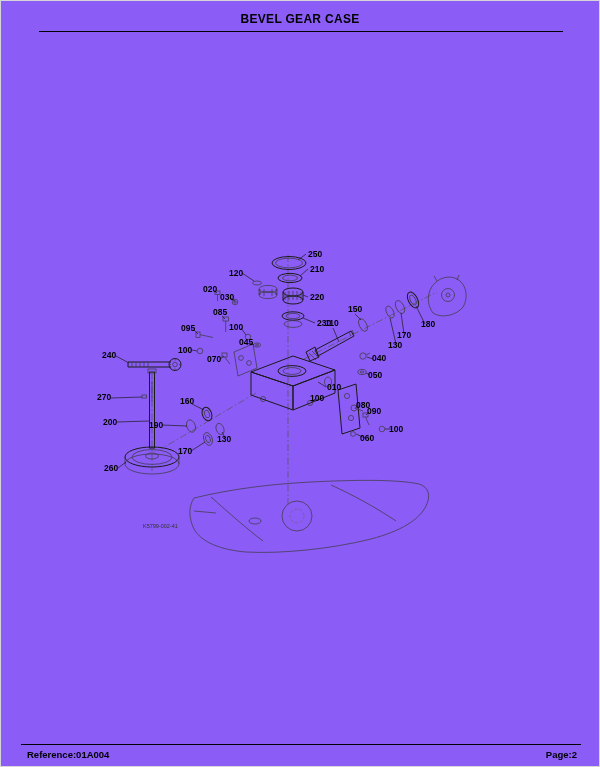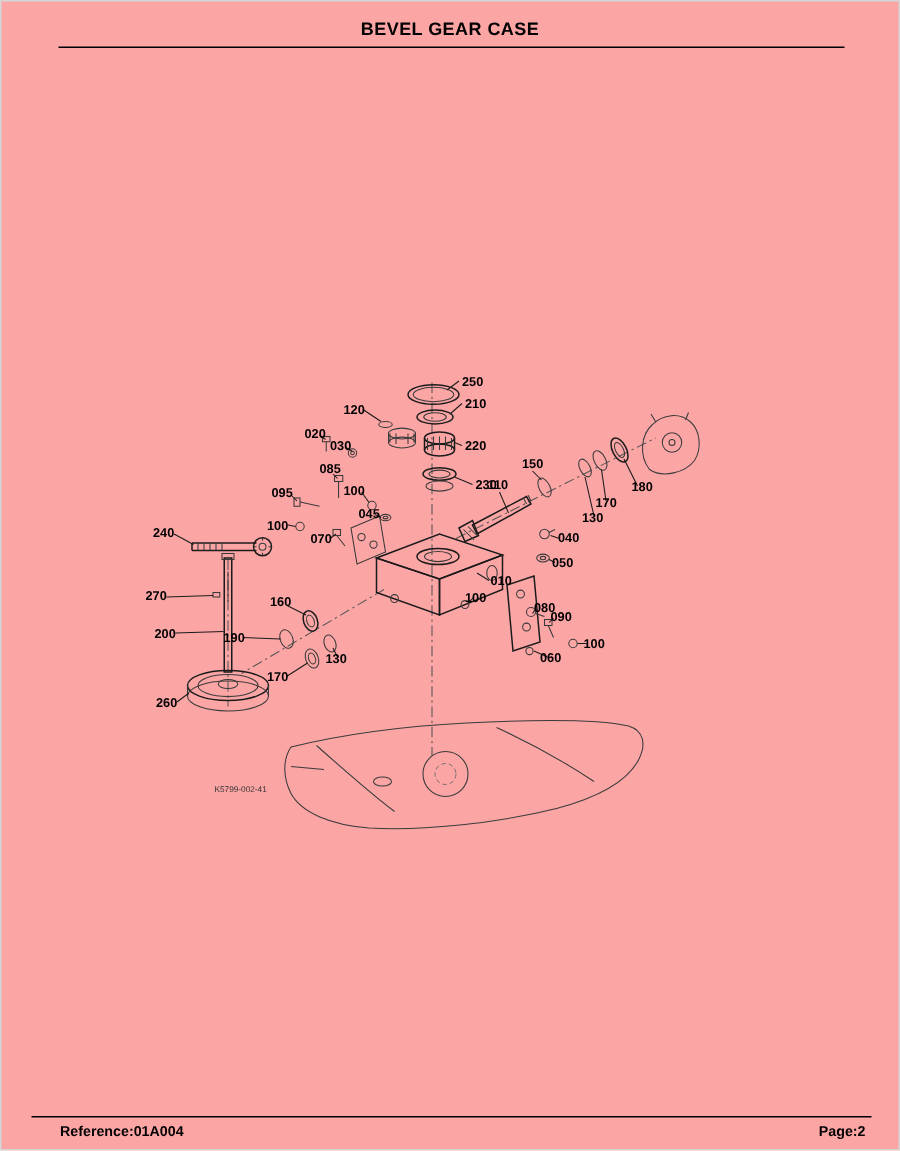--- a/index.html
+++ b/index.html
@@ -1,21 +1,21 @@
 <!DOCTYPE html>
 <html><head>
 <meta charset="utf-8">
 <style>
   html,body{margin:0;padding:0;background:#ffffff;}
-  .page{position:relative;width:600px;height:767px;background:#fca5a5;font-family:"Liberation Sans",sans-serif;border:1px solid #d6d6d6;box-sizing:border-box;overflow:hidden;}
+  .page{position:relative;width:600px;height:767px;background:#8b5cf6;font-family:"Liberation Sans",sans-serif;border:1px solid #d6d6d6;box-sizing:border-box;overflow:hidden;}
   .header-title{position:absolute;top:11px;left:0;width:100%;text-align:center;font-size:12px;font-weight:bold;color:#000;letter-spacing:.3px;}
   .rule{position:absolute;height:0;border-top:1.5px solid #000;}
   .rule.header{top:30px;left:38px;width:524px;}
   .rule.footer{top:743px;left:20px;width:560px;}
-  .footer-ref{position:absolute;top:748px;left:39px;font-size:9.5px;font-weight:bold;color:#000;}
+  .footer-ref{position:absolute;top:748px;left:26px;font-size:9.5px;font-weight:bold;color:#000;}
   .footer-page{position:absolute;top:748px;right:22px;font-size:9.5px;font-weight:bold;color:#000;margin-left:43px;}
   svg.diagram{position:absolute;left:0;top:0;}
   .ln{stroke:#1b1b1b;stroke-width:1;fill:none;}
   .thin{stroke:#3a3a3a;stroke-width:.7;fill:none;}
   .lead{stroke:#1b1b1b;stroke-width:.7;}
   .dash{stroke:#555;stroke-width:.7;fill:none;stroke-dasharray:7 2.5 1.5 2.5;}
   .dash2{stroke:#666;stroke-width:.6;fill:none;stroke-dasharray:3 2;}
   .lbl{font-family:"Liberation Sans",sans-serif;font-size:8.5px;font-weight:bold;fill:#000;}
   .tinytxt{font-family:"Liberation Sans",sans-serif;font-size:5.5px;fill:#333;}
 </style>

